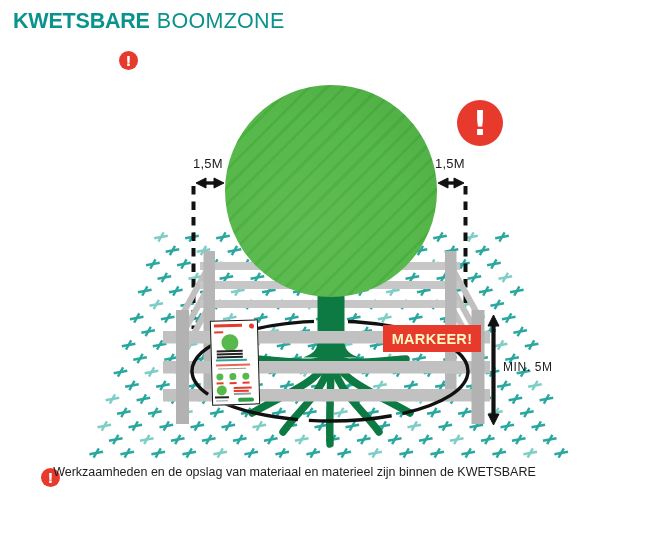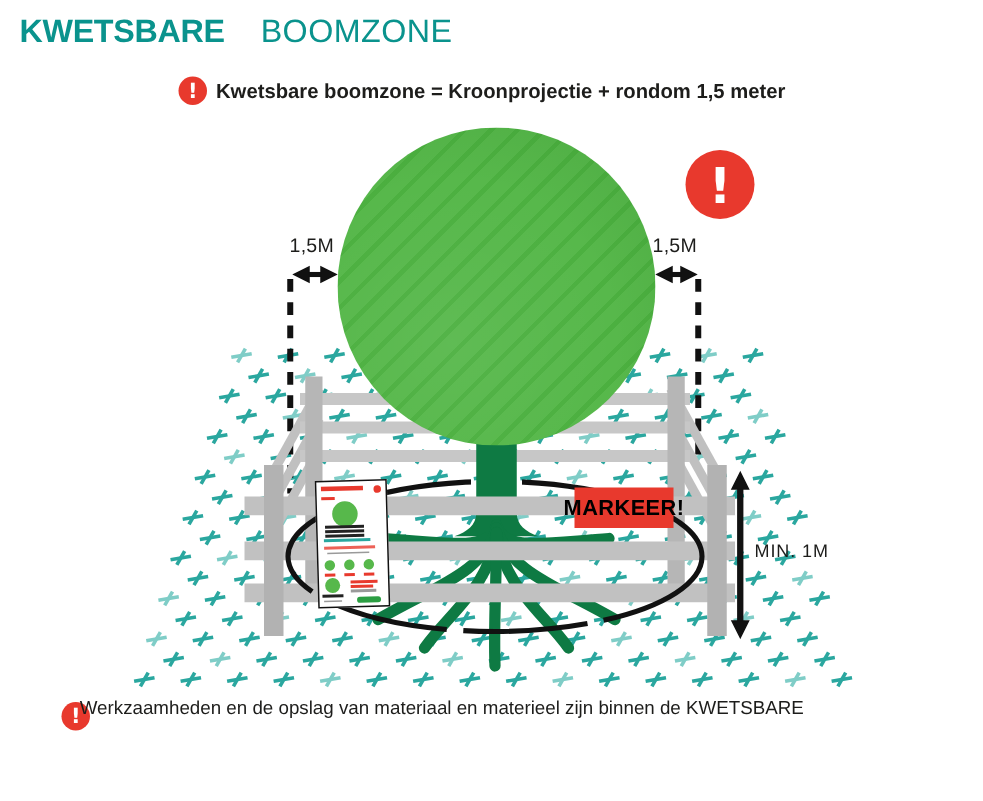--- a/index.html
+++ b/index.html
@@ -3,21 +3,21 @@
 <meta charset="utf-8">
 <style>
   html,body{margin:0;padding:0;background:#fff;}
   #page{
     position:relative;width:655px;height:534px;background:#fff;overflow:hidden;
     font-family:"Liberation Sans",sans-serif;color:var(--ink,#1d1d1b);
   }
   
   .title{position:absolute;left:13px;top:9px;font-size:21.5px;letter-spacing:-0.2px;color:var(--teal);white-space:nowrap;}
   .title .b{font-weight:bold;}
-  .title .l{font-weight:normal;margin-left:24px;letter-spacing:0.3px;}
+  .title .l{font-weight:normal;margin-left:7px;letter-spacing:0.3px;}
   .callout{position:absolute;left:119px;top:51px;display:flex;align-items:center;gap:6px;white-space:nowrap;}
   .callout .txt{font-size:13.5px;font-weight:bold;}
   
   .badge{background:var(--red);color:#fff;border-radius:50%;display:flex;align-items:center;justify-content:center;
          font-weight:bold;font-family:"DejaVu Sans",sans-serif;line-height:1;}
   .badge.small{width:19px;height:19px;font-size:14px;flex:0 0 19px;}
   .badge.big{position:absolute;left:457px;top:100px;width:46px;height:46px;font-size:33px;}
   .badge.footer-badge{position:absolute;left:41px;top:468px;width:19px;height:19px;font-size:14px;}
   
   svg#scene{position:absolute;left:0;top:0;}
@@ -32,22 +32,22 @@
     position:absolute;left:225px;top:85px;width:212px;height:212px;border-radius:50%;
     background:
       radial-gradient(circle at 36% 68%, rgba(255,255,255,0.05), rgba(0,0,0,0) 55%, rgba(0,70,0,0.10) 93%),
       repeating-linear-gradient(135deg, var(--crown) 0 9.5px, var(--crown-stripe) 9.5px 12.5px);
   }
   .mlabel{position:absolute;font-weight:normal;font-size:13px;letter-spacing:0.2px;}
   .mlabel.left{left:193px;top:156px;}
   .mlabel.right{left:435px;top:156px;}
   .mlabel.height{left:503px;top:360px;font-size:12px;letter-spacing:0.6px;}
   .marksign{
-    position:absolute;left:383px;top:325px;width:66px;height:27px;background:var(--red);
-    color:#000000;font-weight:bold;font-size:14.5px;letter-spacing:0.3px;
+    position:absolute;left:383px;top:325px;width:98px;height:27px;background:var(--red);
+    color:#fef9c3;font-weight:bold;font-size:14.5px;letter-spacing:0.3px;
     display:flex;align-items:center;justify-content:center;
   }
   
   .poster{position:absolute;left:211px;top:320px;width:46px;height:83px;background:#fff;
           border:1.6px solid #111;transform:rotate(-1.6deg);}
   .poster i{position:absolute;display:block;}
   .p-title{left:3px;top:3px;width:28px;height:3px;background:var(--red);}
   .p-dot{right:3px;top:3px;width:5px;height:5px;border-radius:50%;background:var(--red);}
   .p-rl1{left:3px;top:10px;width:9px;height:2px;background:var(--red);}
   .p-crown{left:10px;top:13px;width:17px;height:17px;border-radius:50%;background:var(--crown);}
@@ -73,21 +73,20 @@
 <body>
 
 <div id="page">
 
   <div class="title">
     <span class="b">KWETSBARE</span><span class="l">BOOMZONE</span>
   </div>
 
   <div class="callout">
     <span class="badge small">!</span>
-    <span class="txt">Kwetsbare boomzone = Kroonprojectie + rondom 1,5 meter</span>
   </div>
 
   <svg id="scene" width="655" height="534" viewBox="0 0 655 534">
     <defs>
       <mask id="trunkMask" maskUnits="userSpaceOnUse">
         <rect x="0" y="0" width="655" height="534" fill="#fff"></rect>
         <rect x="314" y="300" width="34" height="62" fill="#000"></rect>
       </mask>
     </defs>
 
@@ -606,21 +605,21 @@
       <polygon points="493.5,425 488,414 499,414"></polygon>
     </g>
   </svg>
 
   <div class="crown"></div>
 
   <div class="badge big">!</div>
 
   <div class="mlabel left">1,5M</div>
   <div class="mlabel right">1,5M</div>
-  <div class="mlabel height">MIN. 1M</div>
+  <div class="mlabel height">MIN. 5M</div>
 
   <div class="marksign">MARKEER!</div>
 
   <div class="poster">
     <i class="p-title"></i>
     <i class="p-dot"></i>
     <i class="p-rl1"></i>
     <i class="p-crown"></i>
     <i class="p-f1"></i>
     <i class="p-f2"></i>

